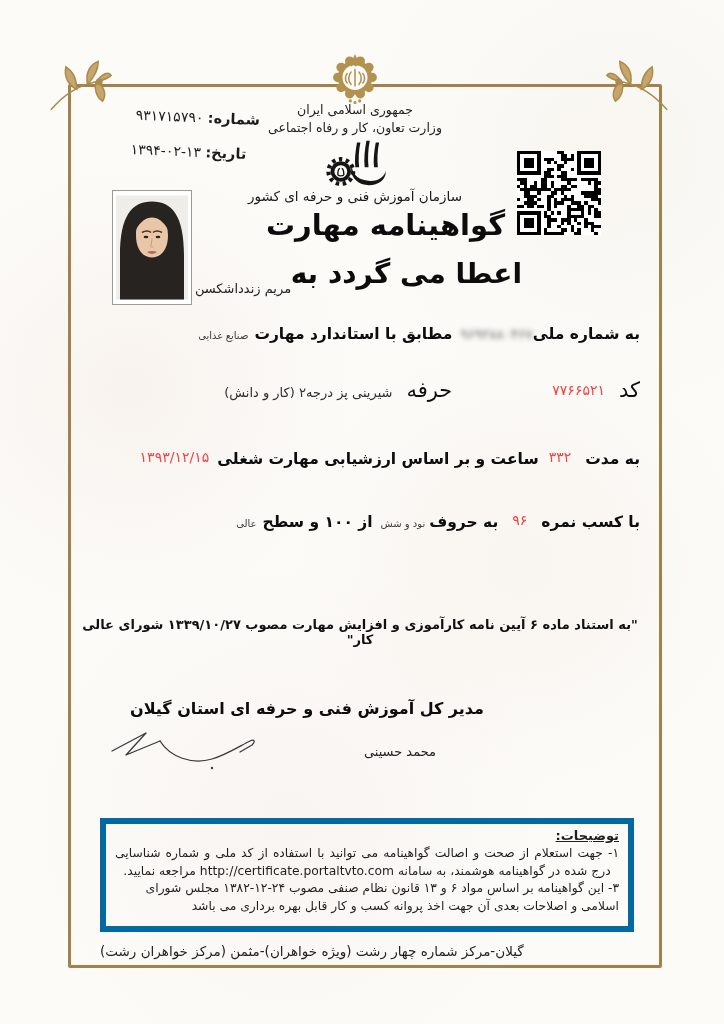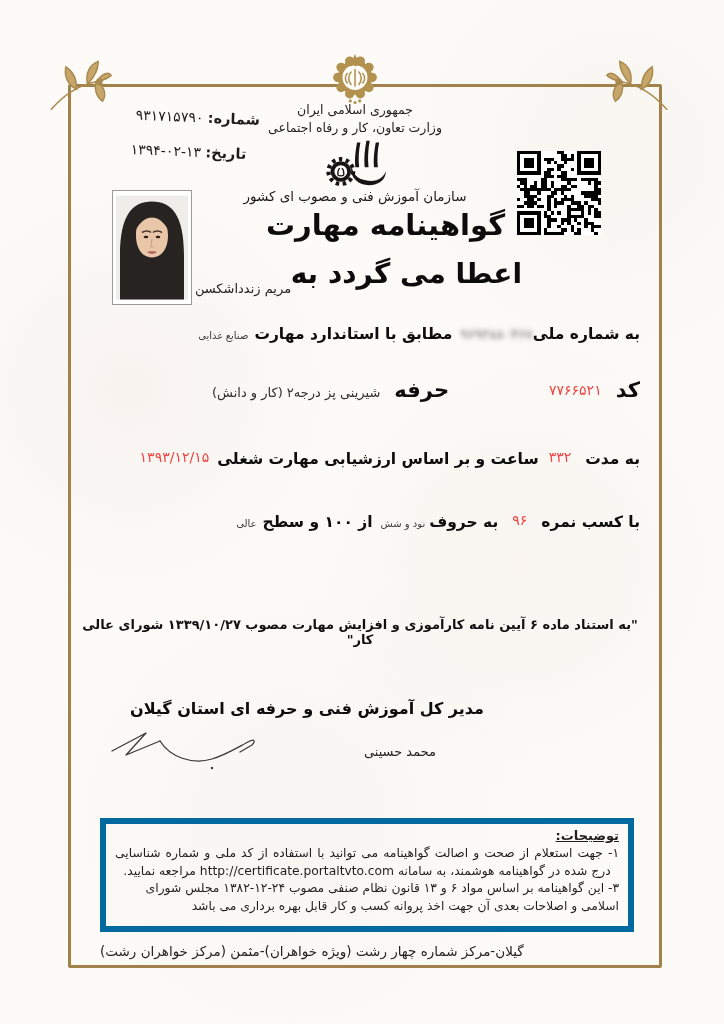--- a/index.html
+++ b/index.html
@@ -48,21 +48,21 @@
   .photo svg { display:block; width:72px; height:107px; }
   .photo-name { left:193px; top:281px; width:100px; font-size:13px; text-align:center; color:#222; white-space:nowrap; }
   .cert-title { left:275px; top:208px; width:230px; font-size:29px; text-align:center; white-space:nowrap; color:#0c0c0c; }
   .grant-line { left:292px; top:257px; width:230px; font-size:28px; text-align:center; white-space:nowrap; color:#0c0c0c; }
   .qr { left:517px; top:149px; width:84px; height:88px; }
   .qr svg { width:100%; height:100%; shape-rendering:crispEdges; }
   .frow {
     right:84px; display:flex; direction:rtl; align-items:baseline; white-space:nowrap;
   }
   .frow .lbl { font-weight:bold; font-size:15.5px; color:#0d0d0d; }
-  .frow .biglbl { font-weight:bold; font-size:21px; color:#0d0d0d;margin-left:14px; }
+  .frow .biglbl { font-weight:normal; font-size:21px; color:#0d0d0d;margin-left:14px; }
   .frow .val { font-size:13px; color:#2e2e2e; }
   .frow .num { font-size:14px; color:#ef4444; position:relative; top:-2px;text-align:right; }
   .frow .small { font-size:10px; color:#3a3a3a; }
   .blurred { filter:blur(2.4px); opacity:.8; font-size:13.5px; letter-spacing:2px; color:#444; }
   .row1 { top:325px; } .row2 { top:378px; } .row3 { top:450px; } .row4 { top:513px; }
   .ml4{margin-left:4px;} .ml6{margin-left:6px;} .ml8{margin-left:8px;} .ml10{margin-left:10px;}
   .ml12{} .ml14{margin-left:14px;} .ml26{margin-left:26px;} .ml100{margin-left:100px;}
   .legal-quote { left:80px; top:617px; width:560px; text-align:center; font-weight:bold; font-size:13px; color:#111; }
   .director { left:127px; top:699px; width:360px; text-align:center; font-weight:bold; font-size:16px; color:#0d0d0d; }
   .signer { left:330px; top:744px; width:140px; text-align:center; font-size:13px; color:#222; }
@@ -148,21 +148,21 @@
       <circle cx="17" cy="37" r="14.5" fill="none" stroke="#151515" stroke-width="5" stroke-dasharray="4 4.2"></circle>
       <circle cx="17" cy="37" r="7.5" fill="#fdfcf9"></circle>
       <path d="M13.5,41 C13.5,36 14.5,33.5 16,33.5 M20.5,41 C20.5,36 19.5,33.5 18,33.5 M13.5,41 C15,42.5 19,42.5 20.5,41" stroke="#151515" stroke-width="1.6" fill="none"></path>
       <path d="M36,3 C34,14 33,24 34,32 L38.5,32 C37.5,23 38,12 40,3 Z"></path>
       <path d="M47,1 C45,12 44,22 45,32 L49.5,32 C48.5,22 49,10 51,1 Z"></path>
       <path d="M58,3 C56,14 55,24 56,32 L60.5,32 C59.5,23 60,12 62,3 Z"></path>
       <path d="M30,30 C30,42 40,48 52,48 C62,48 68,43 70,36 C70,47 61,53 50,53 C38,53 29,45 29,34 Z"></path>
     </g>
   </svg>
 </div>
-<div class="abs hdr-org">سازمان آموزش فنی و مصوب ای کشور</div>
+<div class="abs hdr-org">سازمان آموزش فنی و حرفه ای کشور</div>
 
 <div class="abs meta-line meta-serial">
   <span class="lbl">شماره:</span>
   <span>۹۳۱۷۱۵۷۹۰</span>
 </div>
 <div class="abs meta-line meta-date">
   <span class="lbl">تاریخ:</span>
   <span dir="ltr">۱۳۹۴-۰۲-۱۳</span>
 </div>
 

